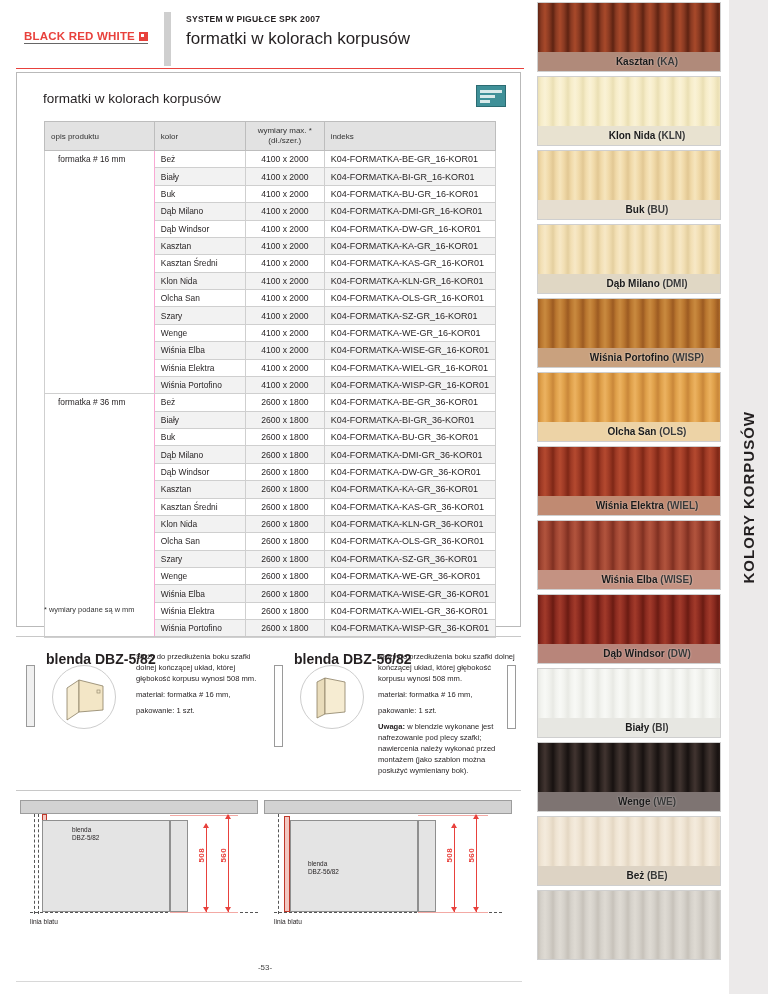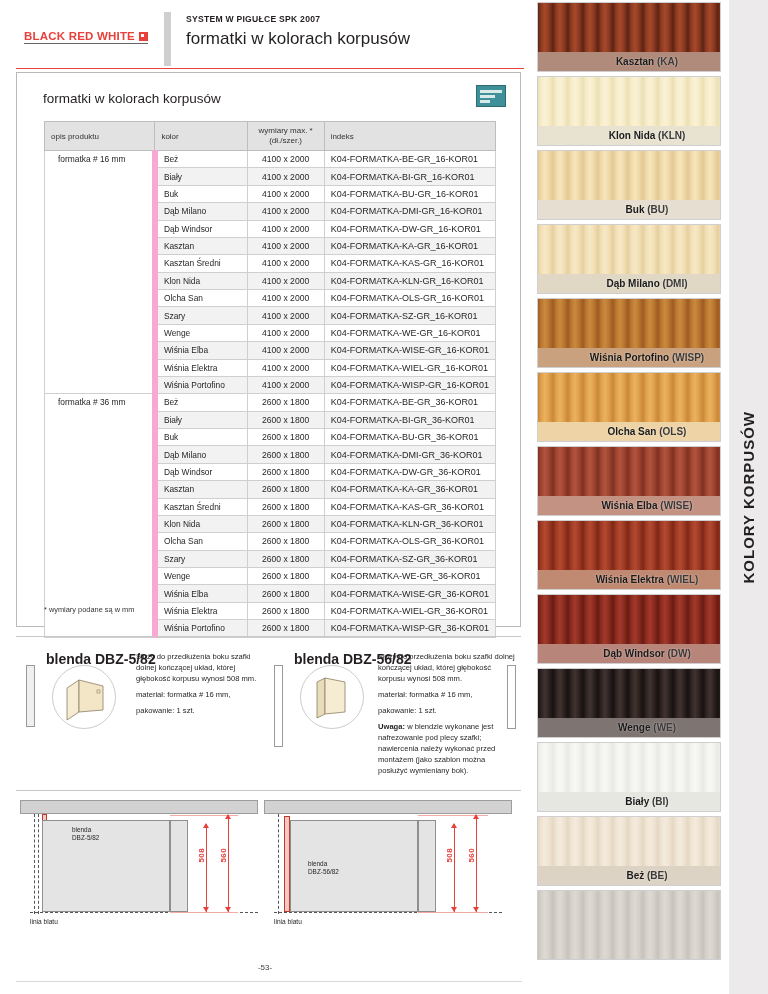--- a/index.html
+++ b/index.html
@@ -39,21 +39,21 @@
 
   
   table#formatki{position:absolute;left:27px;top:48px;width:452px;
          border-collapse:collapse;font-size:8.4px;}
   #formatki th{background:#e2e2e2;border:1px solid #bdbdbd;font-weight:normal;
          text-align:left;padding:4px 6px;color:#333;font-size:8px;vertical-align:middle;}
   #formatki th.dim{text-align:center;height:20px;line-height:1.25;}
   #formatki td{border:1px solid #cfcfcf;padding:3.2px 6px;color:#231f20;
          background:#fff;vertical-align:middle;white-space:nowrap;}
   #formatki tr.alt td{background:#f2f2f2;}
-  #formatki td.grp{background:#fff!important;border-right:6px solid #f9a8d4;padding-left:13px;}
+  #formatki td.grp{background:#fff!important;border-right:1px solid #f9a8d4;padding-left:13px;}
   #formatki td.col-desc{width:100px;}
   #formatki td.col-color{width:86px;font-size:8.4px;}
   #formatki td.col-dim{width:74px;text-align:center;font-size:8.6px;}
   #formatki td.col-idx{font-size:9px;}
   #footnote{position:absolute;left:27px;bottom:12px;font-size:7.4px;color:#333;}
 
   
   #blenda-panel{position:absolute;left:16px;top:636px;width:505px;height:155px;
         border-top:1px solid #c8c8c8;border-bottom:1px solid #c8c8c8;box-sizing:border-box;}
   .blenda{position:absolute;top:14px;}
@@ -437,50 +437,50 @@
         <span>Wiśnia Portofino <em>(WISP)</em></span>
       </div>
     </div>
     <div class="sw">
       <div class="grain" style="background: repeating-linear-gradient(90deg, rgb(201, 135, 58) 0px, rgb(223, 160, 74) 3px, rgb(236, 178, 96) 7px, rgb(223, 160, 74) 11px, rgb(201, 135, 58) 15px), rgb(223, 160, 74);"></div>
       <div class="band" style="background: rgb(237, 211, 166);">
         <span>Olcha San <em>(OLS)</em></span>
       </div>
     </div>
     <div class="sw">
+      <div class="grain" style="background: repeating-linear-gradient(90deg, rgb(126, 39, 22) 0px, rgb(158, 58, 37) 3px, rgb(180, 73, 47) 7px, rgb(158, 58, 37) 11px, rgb(126, 39, 22) 15px), rgb(158, 58, 37);"></div>
+      <div class="band" style="background: rgb(192, 138, 114);">
+        <span>Wiśnia Elektra <em>(WIEL)</em></span>
+      </div>
+    </div>
+    <div class="sw">
       <div class="grain" style="background: repeating-linear-gradient(90deg, rgb(127, 48, 33) 0px, rgb(158, 68, 49) 3px, rgb(178, 84, 61) 7px, rgb(158, 68, 49) 11px, rgb(127, 48, 33) 15px), rgb(158, 68, 49);"></div>
       <div class="band" style="background: rgb(196, 146, 130);">
         <span>Wiśnia Elba <em>(WISE)</em></span>
       </div>
     </div>
     <div class="sw">
-      <div class="grain" style="background: repeating-linear-gradient(90deg, rgb(126, 39, 22) 0px, rgb(158, 58, 37) 3px, rgb(180, 73, 47) 7px, rgb(158, 58, 37) 11px, rgb(126, 39, 22) 15px), rgb(158, 58, 37);"></div>
-      <div class="band" style="background: rgb(192, 138, 114);">
-        <span>Wiśnia Elektra <em>(WIEL)</em></span>
-      </div>
-    </div>
-    <div class="sw">
       <div class="grain" style="background: repeating-linear-gradient(90deg, rgb(106, 27, 18) 0px, rgb(139, 43, 32) 3px, rgb(162, 58, 42) 7px, rgb(139, 43, 32) 11px, rgb(106, 27, 18) 15px), rgb(139, 43, 32);"></div>
       <div class="band" style="background: rgb(184, 133, 122);">
         <span>Dąb Windsor <em>(DW)</em></span>
       </div>
     </div>
     <div class="sw">
+      <div class="grain" style="background: repeating-linear-gradient(90deg, rgb(232, 233, 228) 0px, rgb(242, 243, 239) 3px, rgb(248, 249, 246) 7px, rgb(242, 243, 239) 11px, rgb(232, 233, 228) 15px), rgb(242, 243, 239);"></div>
+      <div class="band" style="background: rgb(231, 231, 226);">
+        <span>Biały <em>(BI)</em></span>
+      </div>
+    </div>
+    <div class="sw">
       <div class="grain" style="background: repeating-linear-gradient(90deg, rgb(23, 17, 16) 0px, rgb(44, 35, 32) 3px, rgb(65, 52, 48) 7px, rgb(44, 35, 32) 11px, rgb(23, 17, 16) 15px), rgb(44, 35, 32);"></div>
       <div class="band" style="background: rgb(126, 116, 114);">
         <span>Wenge <em>(WE)</em></span>
       </div>
     </div>
     <div class="sw">
-      <div class="grain" style="background: repeating-linear-gradient(90deg, rgb(232, 233, 228) 0px, rgb(242, 243, 239) 3px, rgb(248, 249, 246) 7px, rgb(242, 243, 239) 11px, rgb(232, 233, 228) 15px), rgb(242, 243, 239);"></div>
-      <div class="band" style="background: rgb(231, 231, 226);">
-        <span>Biały <em>(BI)</em></span>
-      </div>
-    </div>
-    <div class="sw">
       <div class="grain" style="background: repeating-linear-gradient(90deg, rgb(228, 215, 195) 0px, rgb(239, 228, 211) 3px, rgb(244, 235, 221) 7px, rgb(239, 228, 211) 11px, rgb(228, 215, 195) 15px), rgb(239, 228, 211);"></div>
       <div class="band" style="background: rgb(221, 211, 196);">
         <span>Beż <em>(BE)</em></span>
       </div>
     </div>
     <div class="sw">
       <div class="grain" style="background: repeating-linear-gradient(90deg, rgb(199, 194, 186) 0px, rgb(213, 209, 202) 3px, rgb(222, 218, 211) 7px, rgb(213, 209, 202) 11px, rgb(199, 194, 186) 15px), rgb(213, 209, 202);"></div>
     </div>
   </div>
 

